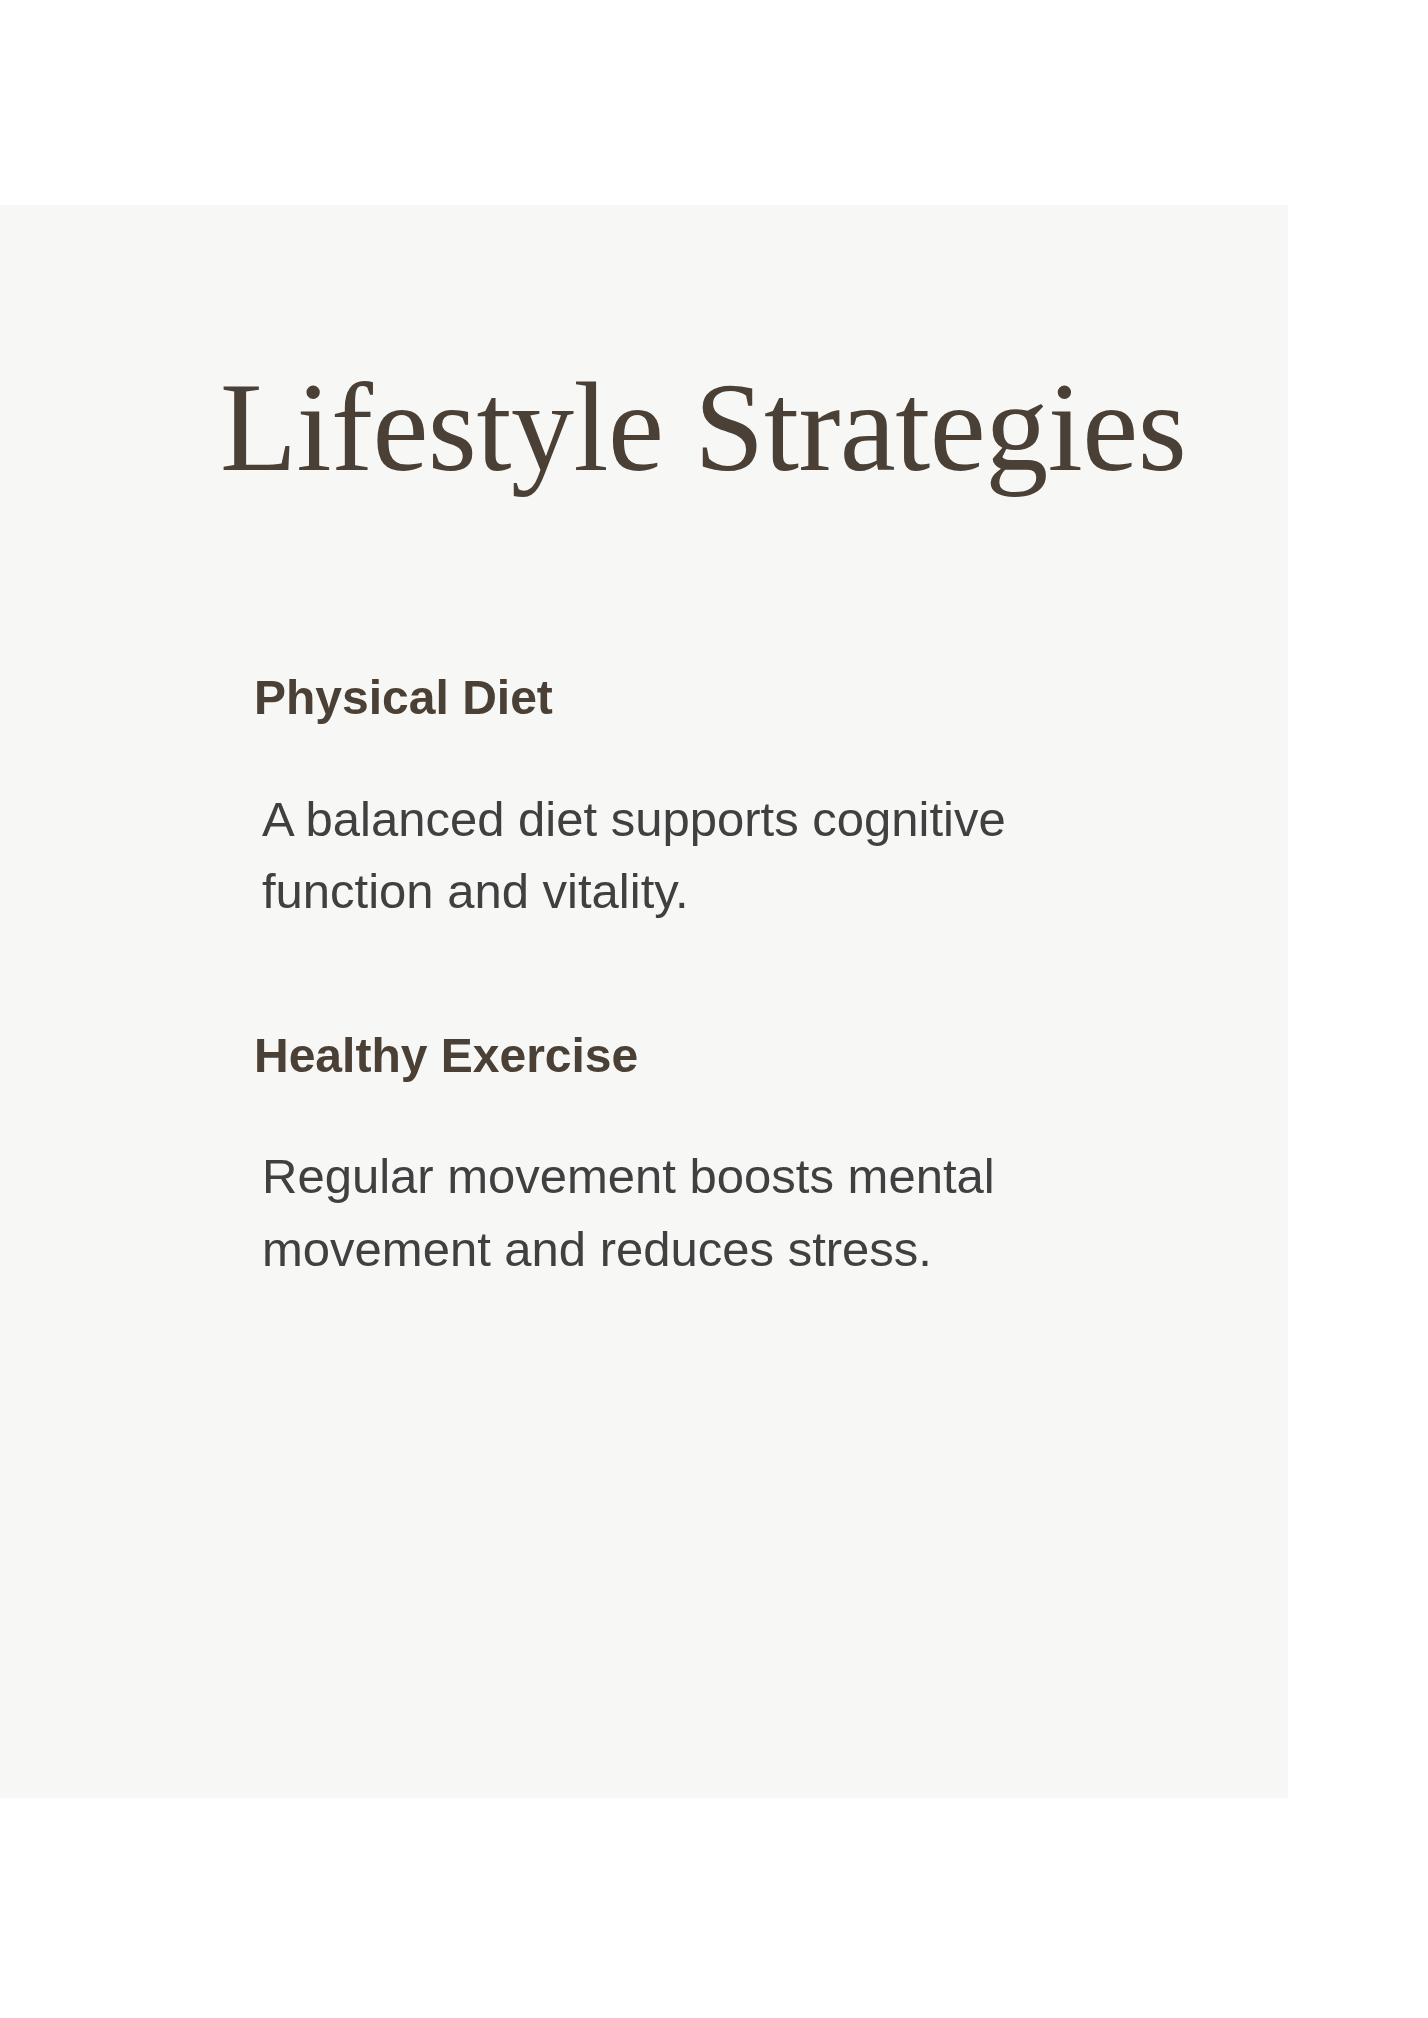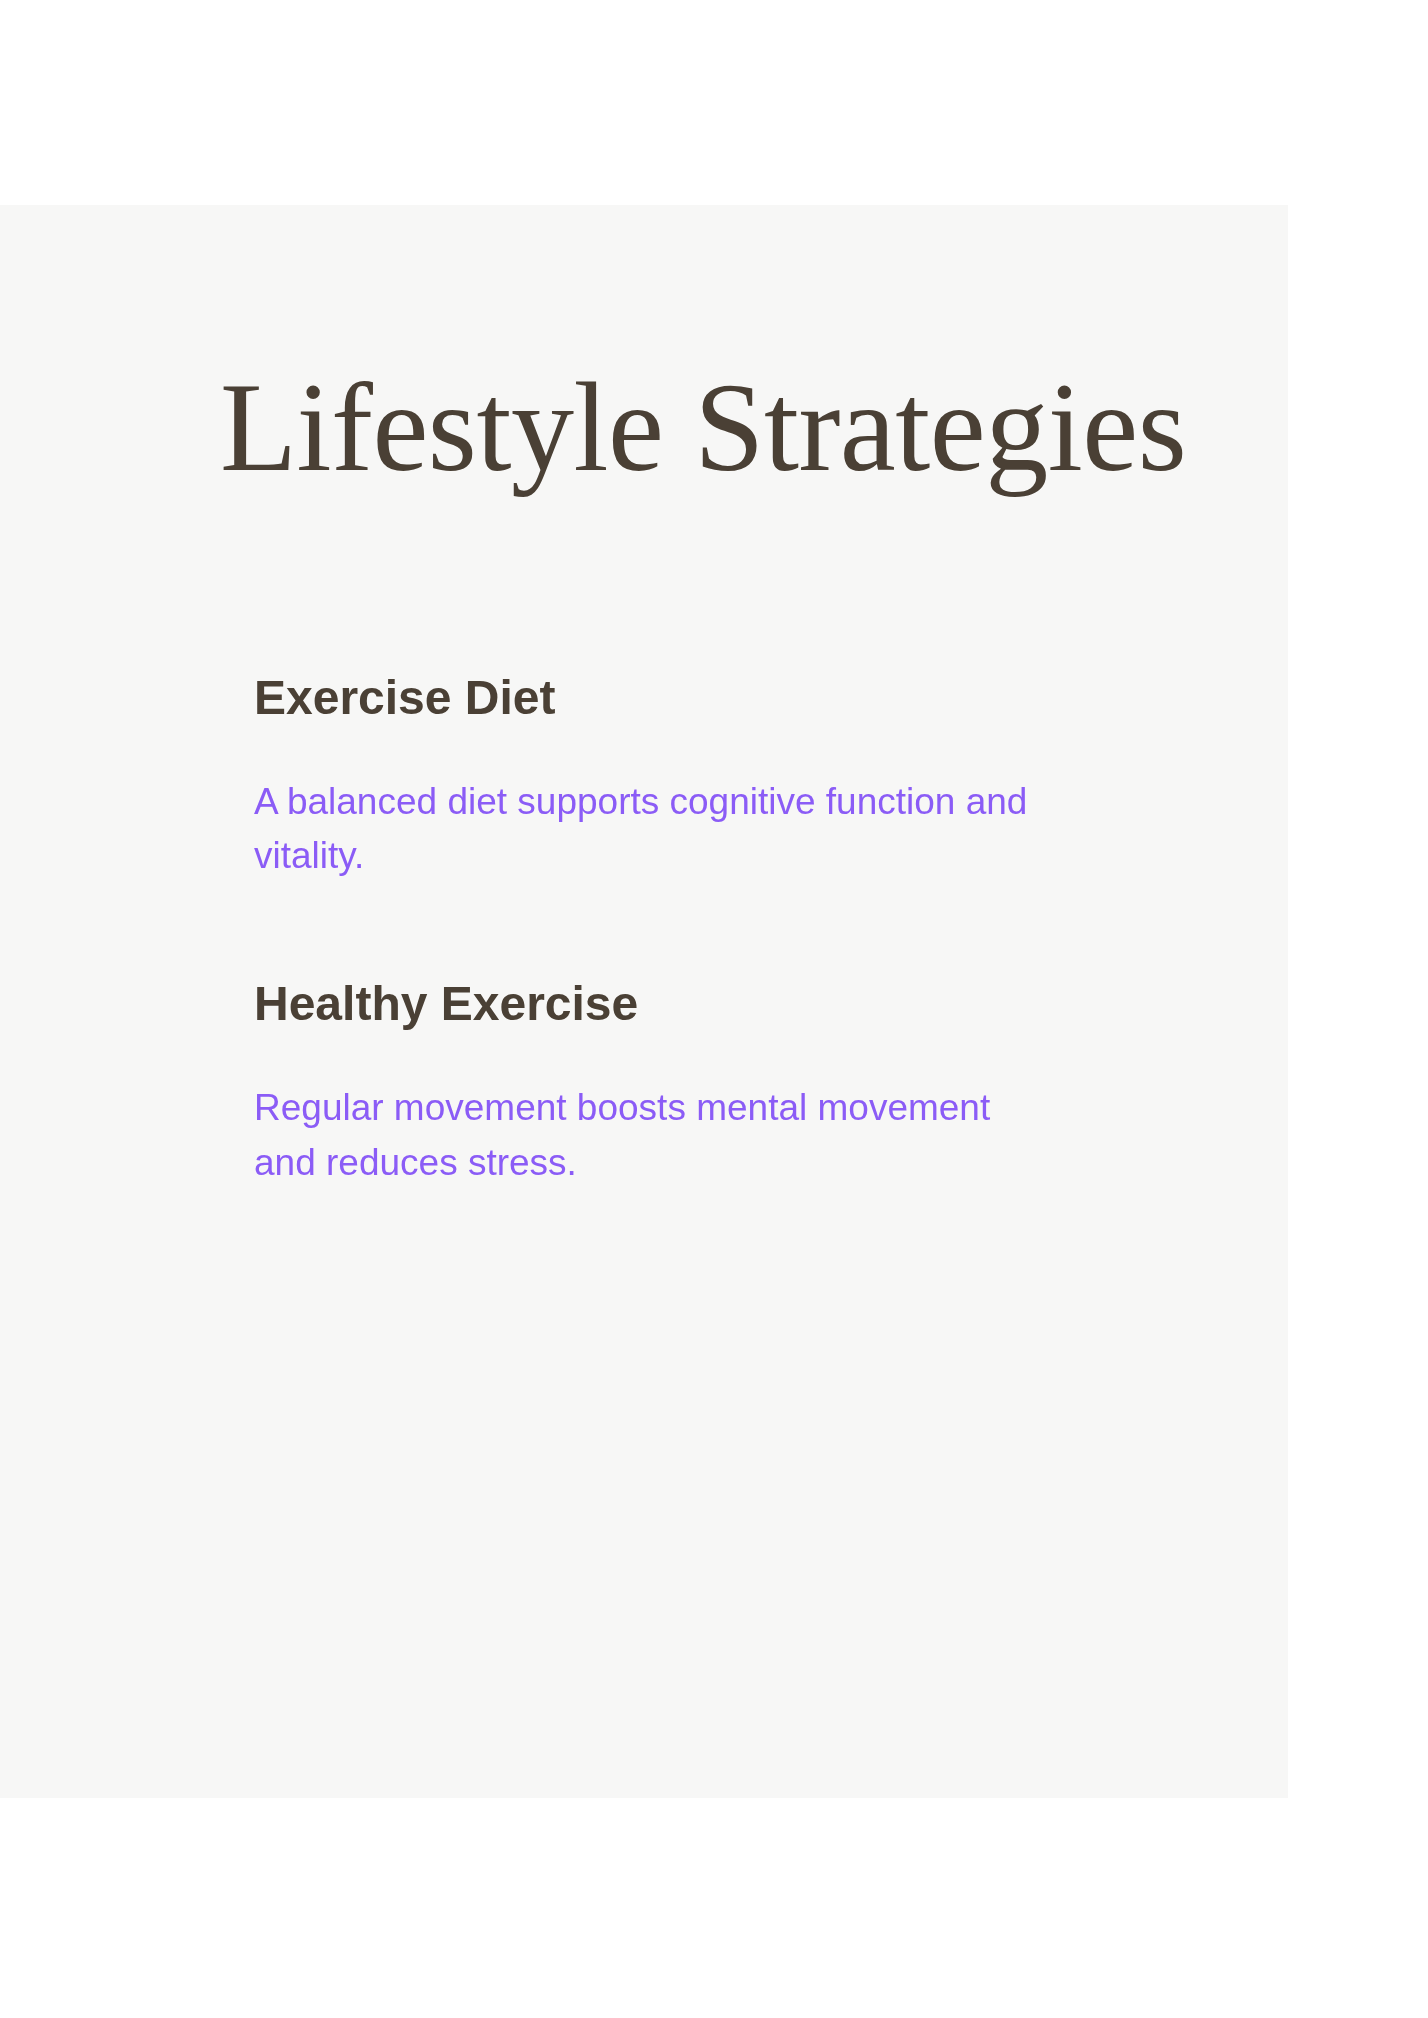--- a/index.html
+++ b/index.html
@@ -54,41 +54,41 @@
     font-size: 48px;
     line-height: 1.18;
     color: #4a4035;
     margin: 0;
     white-space: nowrap;
   }
 
   .section-body {
     font-family: "Liberation Sans", sans-serif;
     font-weight: 400;
-    font-size: 37px;
+    font-size: 49px;
     line-height: 1.48;
-    color: #8b5cf6;
-    margin: 0;
+    color: #404040;
+    margin: 8px;
     max-width: 800px;
   }
 
   .spacer-heading-to-body { height: 48px; }
   .spacer-body-to-heading { height: 92px; }
 </style>
 </head>
 <body>
 
 <div id="slide-panel">
 
   <div id="slide-title">Lifestyle Strategies</div>
 
   <div id="content-column">
 
     <div class="section-block">
-      <h2 class="section-heading">Exercise Diet</h2>
+      <h2 class="section-heading">Physical Diet</h2>
       <div class="spacer-heading-to-body"></div>
       <p class="section-body">A balanced diet supports cognitive function and vitality.</p>
     </div>
 
     <div class="spacer-body-to-heading"></div>
 
     <div class="section-block">
       <h2 class="section-heading">Healthy Exercise</h2>
       <div class="spacer-heading-to-body"></div>
       <p class="section-body">Regular movement boosts mental movement and reduces stress.</p>

